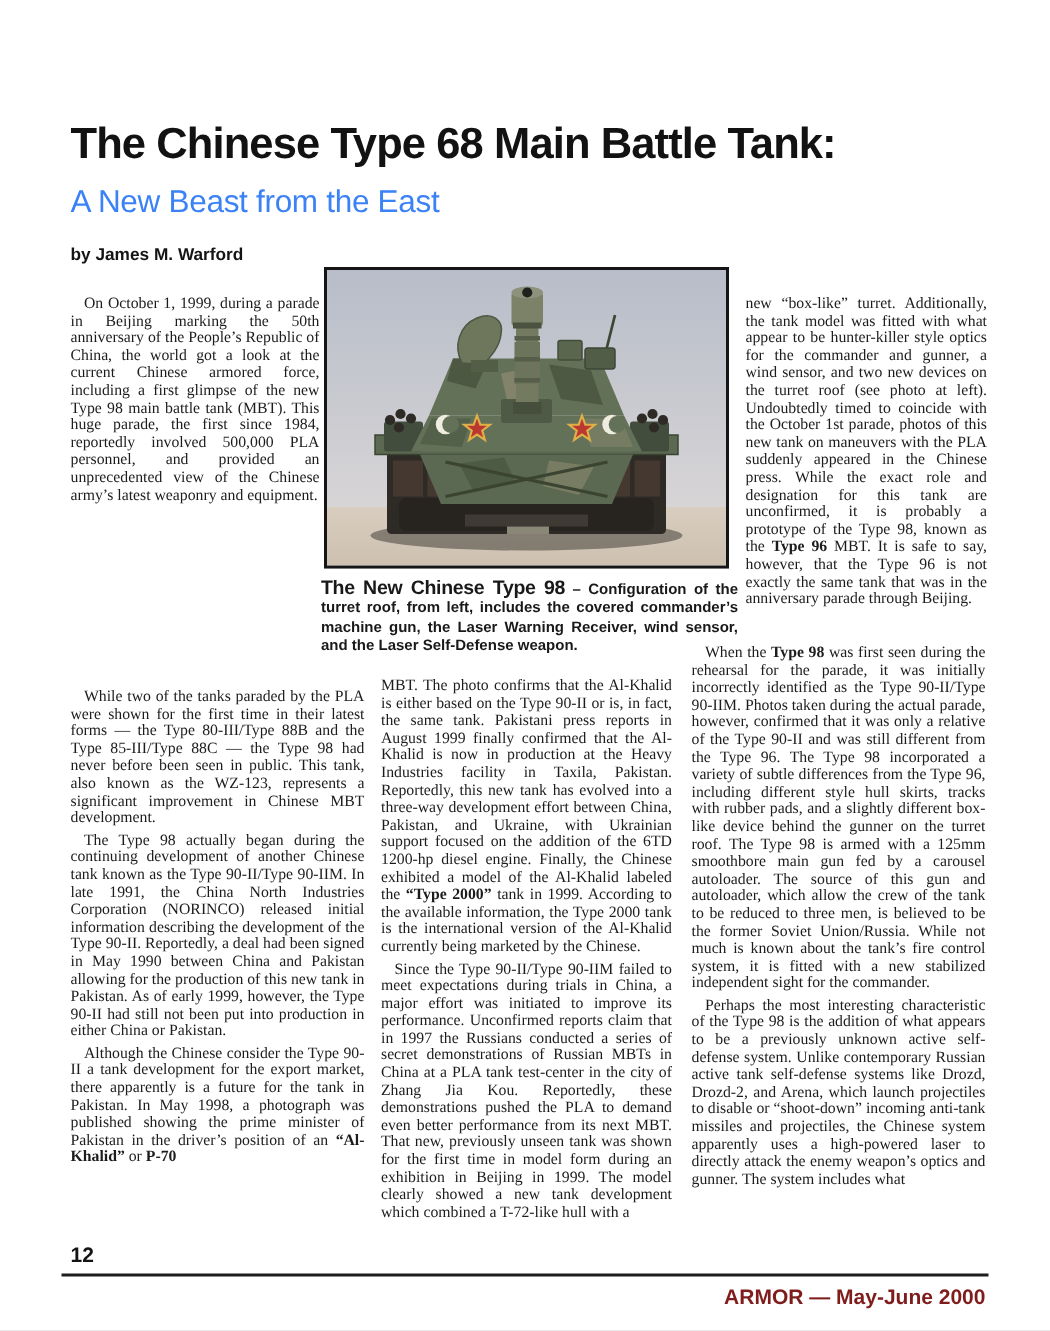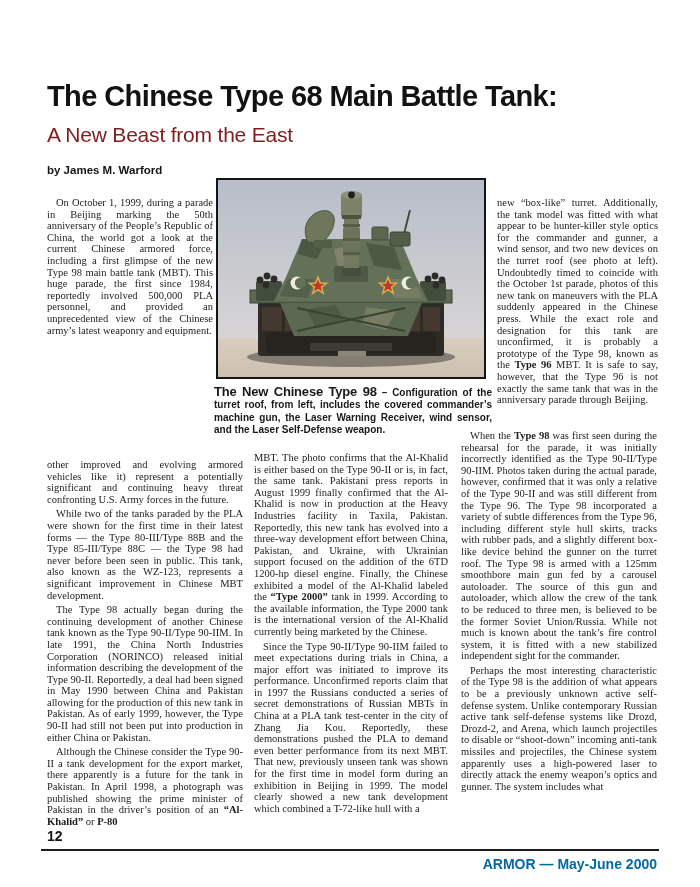--- a/index.html
+++ b/index.html
@@ -10,21 +10,21 @@
   }
   
   .title{
     position:absolute;left:47px;top:80px;width:612px;margin:0;
     font-family:"Liberation Sans","DejaVu Sans",sans-serif;
     font-size:29px;font-weight:700;letter-spacing:-0.6px;color:#121212;
   }
   .subtitle{
     position:absolute;left:47px;top:123px;width:612px;margin:0;
     font-family:"Liberation Sans","DejaVu Sans",sans-serif;
-    font-size:21px;font-weight:400;letter-spacing:-0.2px;color:#7f1d1d;
+    font-size:21px;font-weight:400;letter-spacing:-0.2px;color:#3b82f6;
   }
   .byline{
     position:absolute;left:47px;top:164px;
     font-family:"Liberation Sans","DejaVu Sans",sans-serif;
     font-size:11.5px;font-weight:700;color:#141414;
   }
   
   .col{position:absolute;overflow:hidden;font-size:10.5px;line-height:11.6px;}
   .col p{margin:0;text-indent:9px;text-align:justify;}
   .col p + p{margin-top:3px;}
@@ -51,21 +51,21 @@
   
   .footer-rule{position:absolute;left:41px;top:849px;width:618px;height:2px;background:#1d1d1d;}
   .page-number{
     position:absolute;left:47px;top:828px;
     font-family:"Liberation Sans","DejaVu Sans",sans-serif;
     font-size:14px;font-weight:700;color:#141414;
   }
   .journal{
     position:absolute;right:43px;top:856px;
     font-family:"Liberation Sans","DejaVu Sans",sans-serif;
-    font-size:14px;font-weight:700;color:#0369a1;
+    font-size:14px;font-weight:700;color:#7f1d1d;
   }
 </style>
 </head>
 <body>
 
 <div class="page">
 
   <h1 class="title">The Chinese Type 68 Main Battle Tank:</h1>
   <h2 class="subtitle">A New Beast from the East</h2>
   <div class="byline">by James M. Warford</div>
@@ -183,24 +183,23 @@
         </g>
       </svg>
     </div>
     <figcaption class="caption"><b class="cap-lead">The New Chinese Type 98</b><span class="cap-rest"> – Configuration of the turret roof, from left, includes the covered commander’s machine gun, the Laser Warning Receiver, wind sensor, and the Laser Self-Defense weapon.</span></figcaption>
   </figure>
 
   <section class="col col-right-top">
       <p class="noindent"><span>new “box-like” turret. Additionally, the tank model was fitted with what appear to be hunter-killer style optics for the commander and gunner, a wind sensor, and two new devices on the turret roof (see photo at left). Undoubtedly timed to coincide with the October 1st parade, photos of this new tank on maneuvers with the PLA suddenly appeared in the Chinese press. While the exact role and designation for this tank are unconfirmed, it is probably a prototype of the Type 98, known as the </span><b>Type 96</b><span> MBT. It is safe to say, however, that the Type 96 is not exactly the same tank that was in the anniversary parade through Beijing.</span></p>
     </section>
   <section class="col col-left-bot">
-      <p class="noindent"><span>other improved and evolving armored vehicles like it) represent a potentially significant and continuing heavy threat confronting U.S. Army forces in the future.</span></p>
       <p><span>While two of the tanks paraded by the PLA were shown for the first time in their latest forms — the Type 80-III/Type 88B and the Type 85-III/Type 88C — the Type 98 had never before been seen in public. This tank, also known as the WZ-123, represents a significant improvement in Chinese MBT development.</span></p>
       <p><span>The Type 98 actually began during the continuing development of another Chinese tank known as the Type 90-II/Type 90-IIM. In late 1991, the China North Industries Corporation (NORINCO) released initial information describing the development of the Type 90-II. Reportedly, a deal had been signed in May 1990 between China and Pakistan allowing for the production of this new tank in Pakistan. As of early 1999, however, the Type 90-II had still not been put into production in either China or Pakistan.</span></p>
-      <p><span>Although the Chinese consider the Type 90-II a tank development for the export market, there apparently is a future for the tank in Pakistan. In April 1998, a photograph was published showing the prime minister of Pakistan in the driver’s position of an </span><b>“Al-Khalid”</b><span> or </span><b>P-80</b></p>
+      <p><span>Although the Chinese consider the Type 90-II a tank development for the export market, there apparently is a future for the tank in Pakistan. In May 1998, a photograph was published showing the prime minister of Pakistan in the driver’s position of an </span><b>“Al-Khalid”</b><span> or </span><b>P-70</b></p>
     </section>
   <section class="col col-mid-bot">
       <p class="noindent"><span>MBT. The photo confirms that the Al-Khalid is either based on the Type 90-II or is, in fact, the same tank. Pakistani press reports in August 1999 finally confirmed that the Al-Khalid is now in production at the Heavy Industries facility in Taxila, Pakistan. Reportedly, this new tank has evolved into a three-way development effort between China, Pakistan, and Ukraine, with Ukrainian support focused on the addition of the 6TD 1200-hp diesel engine. Finally, the Chinese exhibited a model of the Al-Khalid labeled the </span><b>“Type 2000”</b><span> tank in 1999. According to the available information, the Type 2000 tank is the international version of the Al-Khalid currently being marketed by the Chinese.</span></p>
       <p><span>Since the Type 90-II/Type 90-IIM failed to meet expectations during trials in China, a major effort was initiated to improve its performance. Unconfirmed reports claim that in 1997 the Russians conducted a series of secret demonstrations of Russian MBTs in China at a PLA tank test-center in the city of Zhang Jia Kou. Reportedly, these demonstrations pushed the PLA to demand even better performance from its next MBT. That new, previously unseen tank was shown for the first time in model form during an exhibition in Beijing in 1999. The model clearly showed a new tank development which combined a T-72-like hull with a</span></p>
     </section>
   <section class="col col-right-bot">
       <p><span>When the </span><b>Type 98</b><span> was first seen during the rehearsal for the parade, it was initially incorrectly identified as the Type 90-II/Type 90-IIM. Photos taken during the actual parade, however, confirmed that it was only a relative of the Type 90-II and was still different from the Type 96. The Type 98 incorporated a variety of subtle differences from the Type 96, including different style hull skirts, tracks with rubber pads, and a slightly different box-like device behind the gunner on the turret roof. The Type 98 is armed with a 125mm smoothbore main gun fed by a carousel autoloader. The source of this gun and autoloader, which allow the crew of the tank to be reduced to three men, is believed to be the former Soviet Union/Russia. While not much is known about the tank’s fire control system, it is fitted with a new stabilized independent sight for the commander.</span></p>
       <p><span>Perhaps the most interesting characteristic of the Type 98 is the addition of what appears to be a previously unknown active self-defense system. Unlike contemporary Russian active tank self-defense systems like Drozd, Drozd-2, and Arena, which launch projectiles to disable or “shoot-down” incoming anti-tank missiles and projectiles, the Chinese system apparently uses a high-powered laser to directly attack the enemy weapon’s optics and gunner. The system includes what</span></p>
     </section>
 

